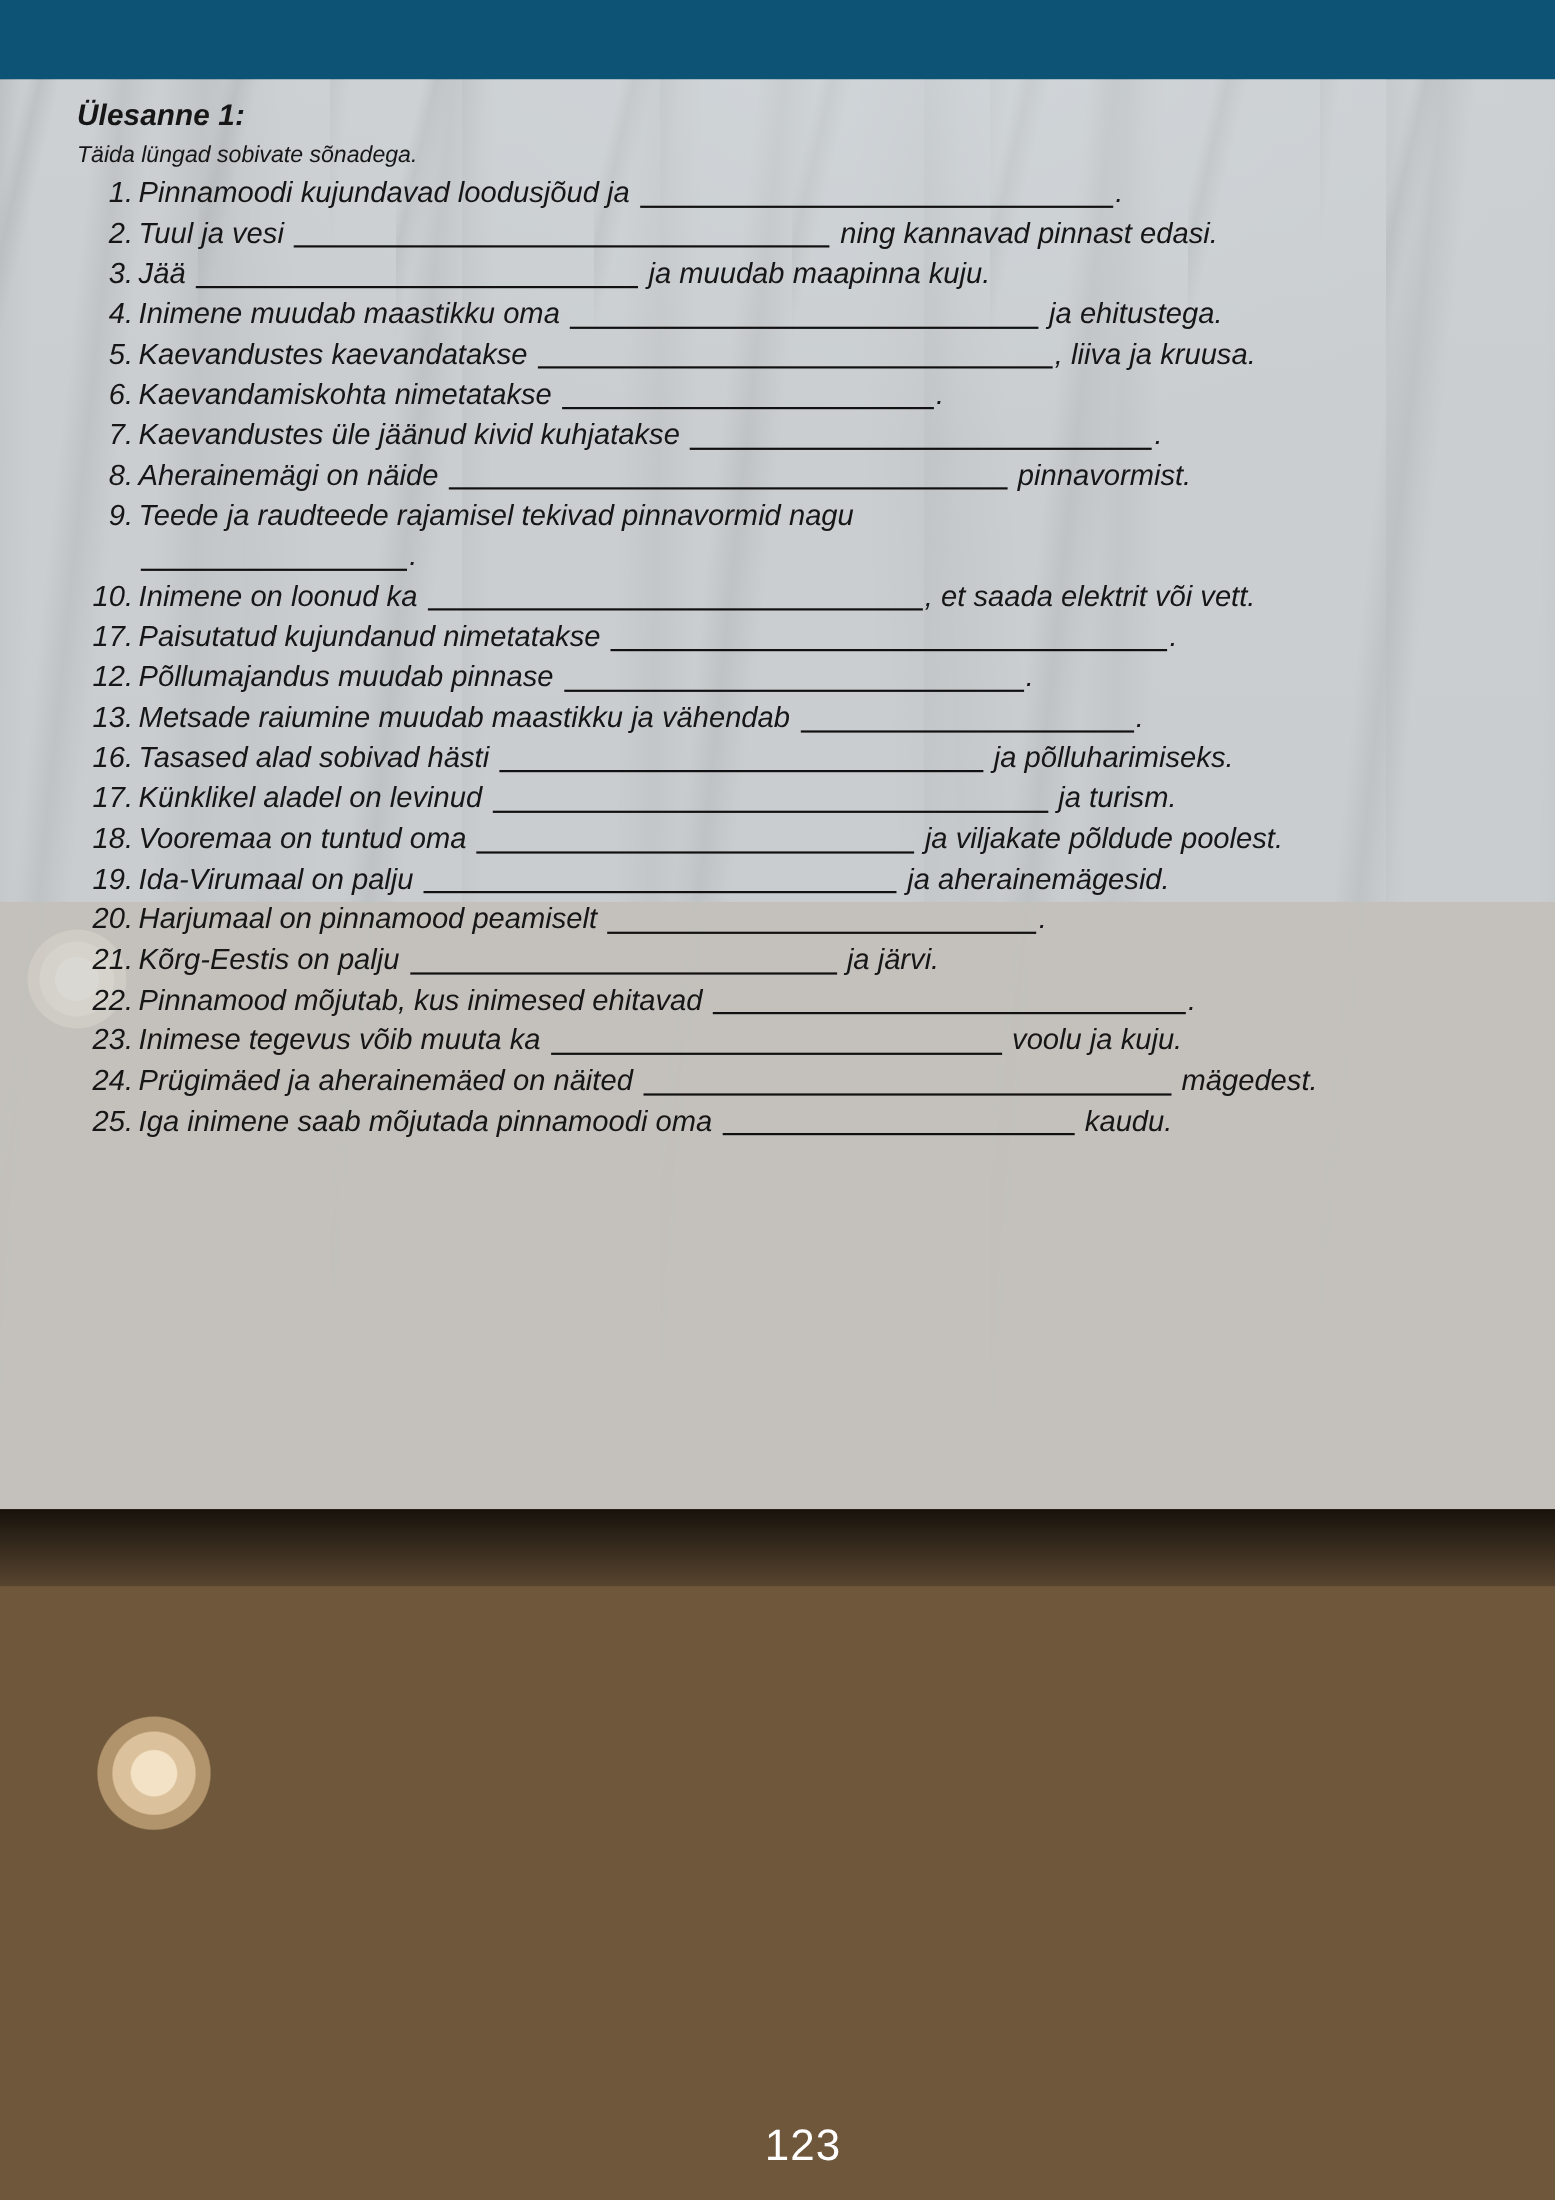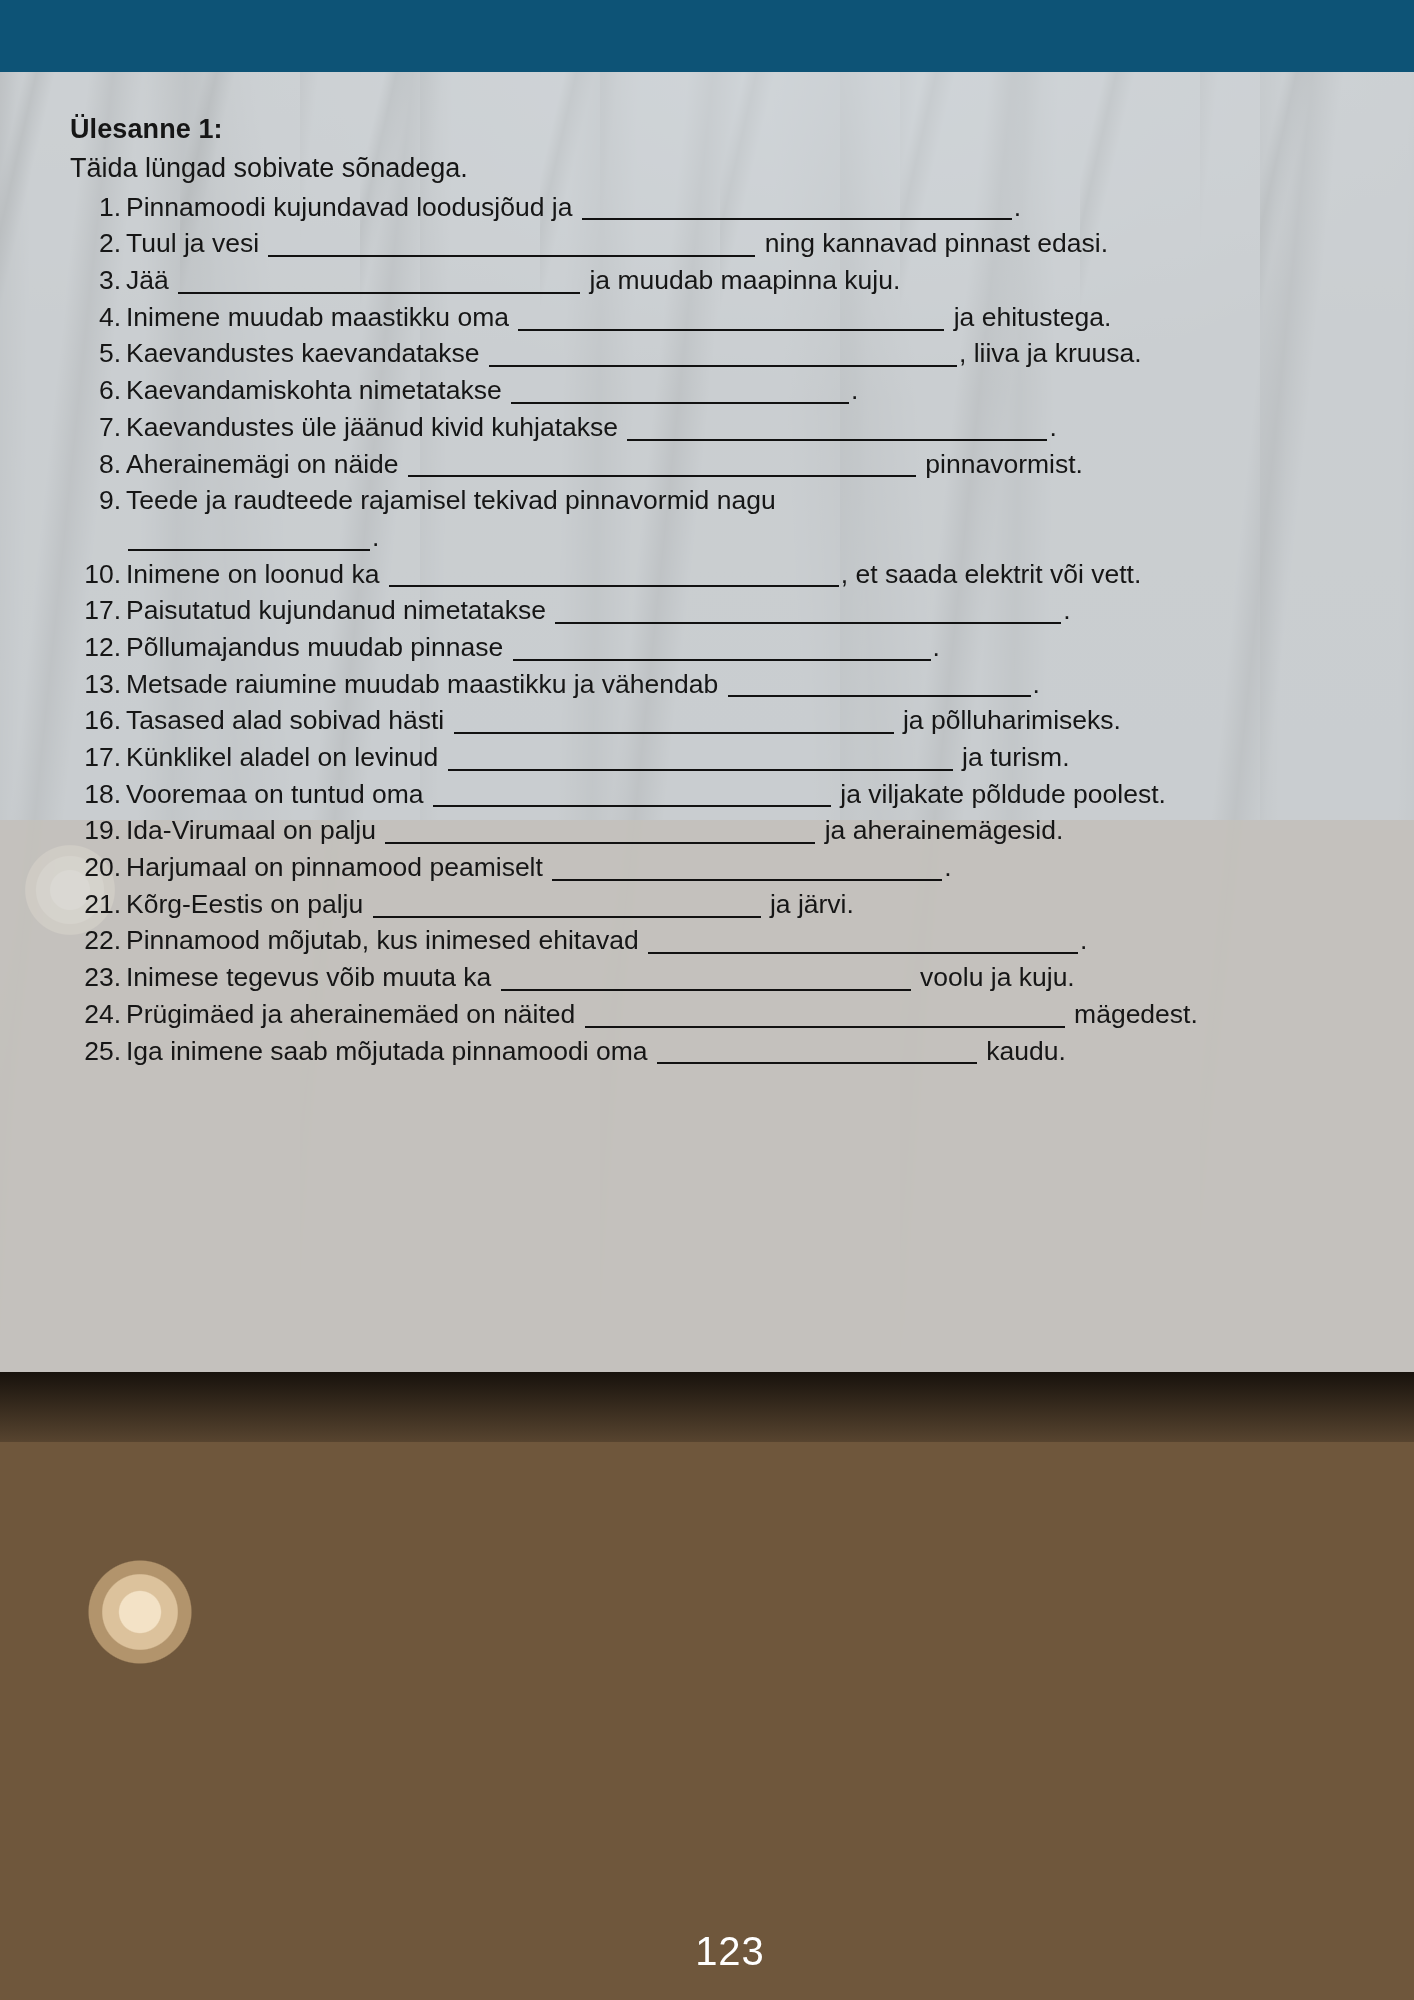--- a/index.html
+++ b/index.html
@@ -78,30 +78,31 @@
 
   
   .topbar{
     position:absolute;left:0;top:0;width:1414px;height:72px;
     background:#0d5376;
   }
 
   
   .content{
     position:absolute;left:0;top:72px;width:1414px;
-    padding:40px 64px 0 70px;
+    padding:16px 64px 0 70px;
     box-sizing:border-box;
     color:#161616;
+    font-style:italic;
   }
   .task-title{
     font-size:27px;font-weight:bold;letter-spacing:.1px;
     margin:0 0 4px 0;line-height:1.3;
   }
   .task-instruction{
-    font-size:27px;font-weight:normal;
+    font-size:21px;font-weight:normal;
     margin:0 0 2px 0;line-height:1.32;
   }
 
   ol.items{
     list-style:none;margin:0;padding:0;
   }
   ol.items > li{
     display:flex;
     align-items:flex-start;
     font-size:26.5px;

